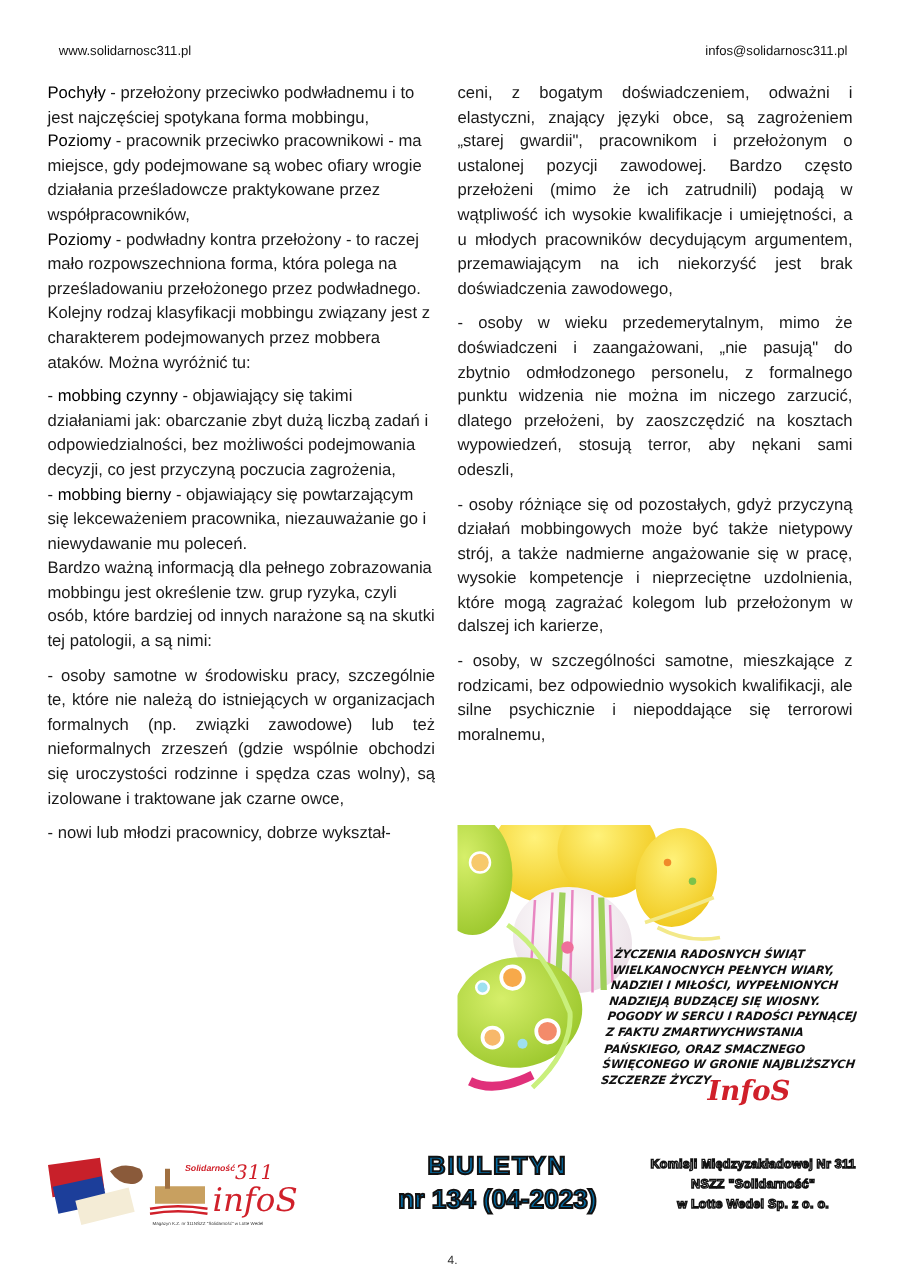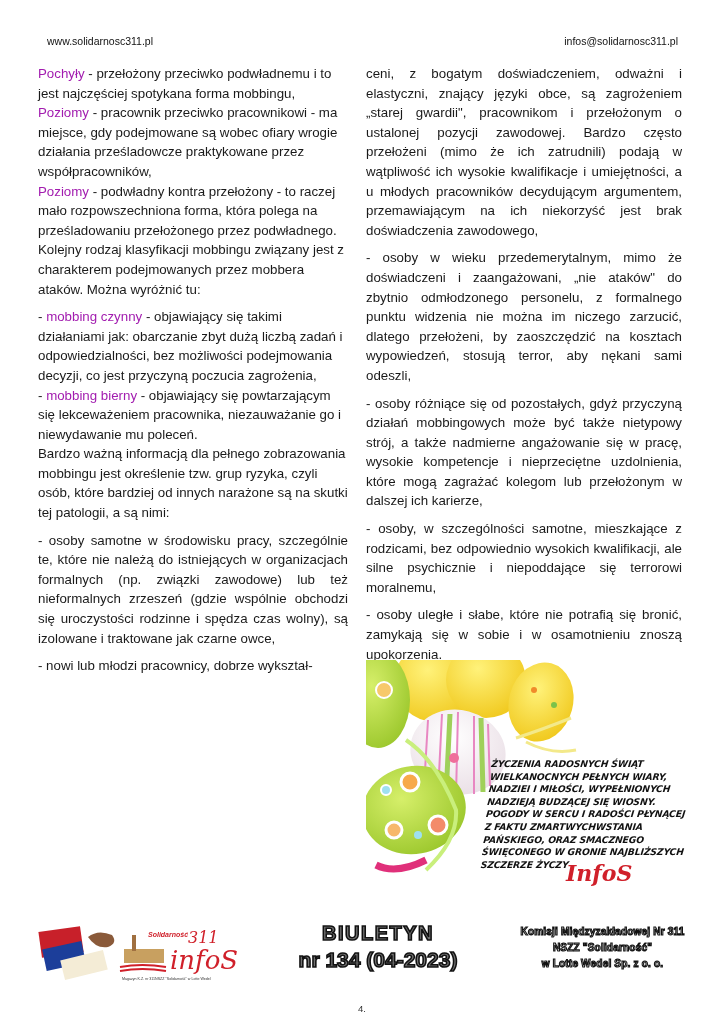--- a/index.html
+++ b/index.html
@@ -9,36 +9,36 @@
                  font-family: "Liberation Sans", sans-serif; }
   #site-url { left: 47px; }
   #site-email { right: 46px; }
 
   .col { position: absolute; top: 64px; width: 310px; font-size: 13.3px; line-height: 19.6px; }
   .col-left { left: 38px; }
   .col-right { left: 366px; width: 316px; }
   .col p { margin: 0 0 8px 0; text-align: justify; }
   .col p.tight { margin: 0; }
   .col p.left { text-align: left; }
-  .red { color: #a21caf; }
+  .red { color: #000000; }
   .green-heading { color: #1fa55a; font-weight: bold; font-size: 19px; line-height: 24px; margin: 0 0 2px 0; }
 
   .easter { position: absolute; left: 366px; top: 660px; width: 320px; height: 240px; background: #fff; }
   .easter svg { position: absolute; left: 0; top: 0; }
   .greeting { position: absolute; left: 120px; top: 98px; width: 200px;
               font-family: "DejaVu Sans", sans-serif; font-style: italic; font-weight: bold;
               font-size: 9.2px; line-height: 12.6px; letter-spacing: -0.1px; color: #111;
               text-transform: uppercase; transform: skewX(-6deg); }
   .greeting div { white-space: nowrap; }
   .infos-sign { position: absolute; left: 200px; top: 200px; font-family: "DejaVu Serif", serif;
                 font-style: italic; font-weight: bold; font-size: 22px; color: #d0202a; }
 
   .footer-logo { position: absolute; left: 38px; top: 925px; width: 210px; height: 58px; }
-  .footer-center { position: absolute; left: 268px; top: 920px; width: 220px; text-align: center;
-                   font-family: "Liberation Sans", sans-serif; font-weight: 900; color: #737373;
+  .footer-center { position: absolute; left: 288px; top: 920px; width: 220px; text-align: center;
+                   font-family: "Liberation Sans", sans-serif; font-weight: 900; color: #0369a1;
                    -webkit-text-stroke: 1.6px #111; }
   .footer-center .l1 { font-size: 20px; letter-spacing: 1.5px; line-height: 26px; }
   .footer-center .l2 { font-size: 21px; line-height: 28px; }
   .footer-right { position: absolute; left: 505px; top: 924px; width: 195px; text-align: center;
                   font-family: "Liberation Sans", sans-serif; font-weight: bold; color: #fff;
                   -webkit-text-stroke: 1.1px #111; font-size: 10px; line-height: 16px; letter-spacing: 0.2px; }
   .page-number { position: absolute; left: 0; width: 724px; top: 1003px; text-align: center;
                  font-size: 9.5px; color: #333; }
 </style>
 </head>
@@ -66,24 +66,23 @@
   <p class="tight left">
     <span>- </span><span class="red">mobbing bierny</span><span> - objawiający się powtarzającym się lekceważeniem pracownika, niezauważanie go i niewydawanie mu poleceń.</span>
   </p>
   <p class="left">Bardzo ważną informacją dla pełnego zobrazowania mobbingu jest określenie tzw. grup ryzyka, czyli osób, które bardziej od innych narażone są na skutki tej patologii, a są nimi:</p>
   <p>- osoby samotne w środowisku pracy, szczególnie te, które nie należą do istniejących w organizacjach formalnych (np. związki zawodowe) lub też nieformalnych zrzeszeń (gdzie wspólnie obchodzi się uroczystości rodzinne i spędza czas wolny), są izolowane i traktowane jak czarne owce,</p>
   <p>- nowi lub młodzi pracownicy, dobrze wykształ-</p>
 </div>
 
 <div class="col col-right">
   <p>ceni, z bogatym doświadczeniem, odważni i elastyczni, znający języki obce, są zagrożeniem „starej gwardii", pracownikom i przełożonym o ustalonej pozycji zawodowej. Bardzo często przełożeni (mimo że ich zatrudnili) podają w wątpliwość ich wysokie kwalifikacje i umiejętności, a u młodych pracowników decydującym argumentem, przemawiającym na ich niekorzyść jest brak doświadczenia zawodowego,</p>
-  <p>- osoby w wieku przedemerytalnym, mimo że doświadczeni i zaangażowani, „nie ataków" do zbytnio odmłodzonego personelu, z formalnego punktu widzenia nie można im niczego zarzucić, dlatego przełożeni, by zaoszczędzić na kosztach wypowiedzeń, stosują terror, aby nękani sami odeszli,</p>
+  <p>- osoby w wieku przedemerytalnym, mimo że doświadczeni i zaangażowani, „nie pasują" do zbytnio odmłodzonego personelu, z formalnego punktu widzenia nie można im niczego zarzucić, dlatego przełożeni, by zaoszczędzić na kosztach wypowiedzeń, stosują terror, aby nękani sami odeszli,</p>
   <p> - osoby różniące się od pozostałych, gdyż przyczyną działań mobbingowych może być także nietypowy strój, a także nadmierne angażowanie się w pracę, wysokie kompetencje i nieprzeciętne uzdolnienia, które mogą zagrażać kolegom lub przełożonym w dalszej ich karierze,</p>
   <p>- osoby, w szczególności samotne, mieszkające z rodzicami, bez odpowiednio wysokich kwalifikacji, ale silne psychicznie i niepoddające się terrorowi moralnemu,</p>
-  <p>- osoby uległe i słabe, które nie potrafią się bronić, zamykają się w sobie i w osamotnieniu znoszą upokorzenia.</p>
 </div>
 
 <div class="easter">
   <svg width="320" height="240" viewBox="0 0 320 240">
     <defs>
       <radialGradient id="gGreen" cx="40%" cy="35%" r="70%">
         <stop offset="0%" stop-color="#d6ef6a"></stop>
           <stop offset="100%" stop-color="#9bc72c"></stop>
       </radialGradient>
       <radialGradient id="gYellow" cx="40%" cy="35%" r="70%">

